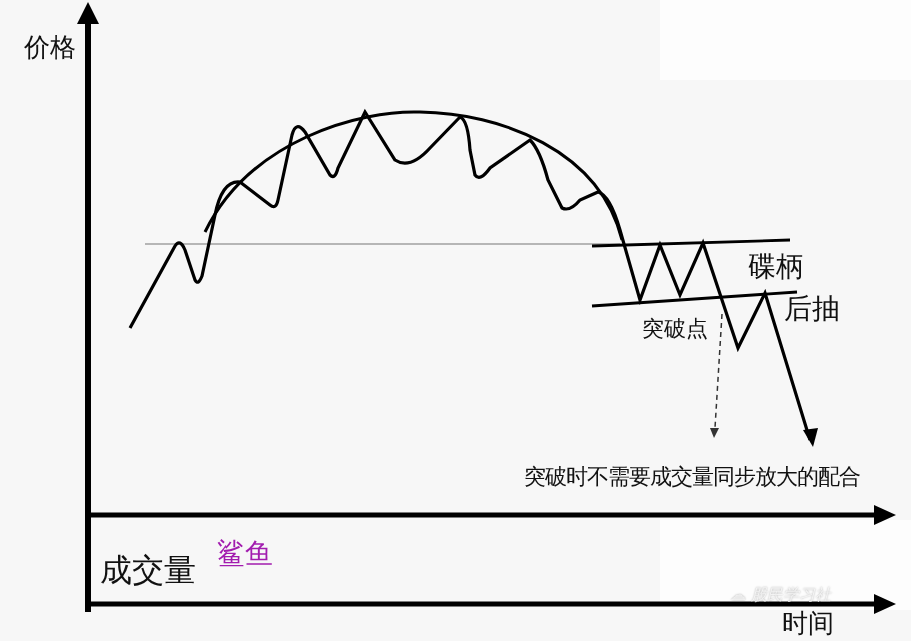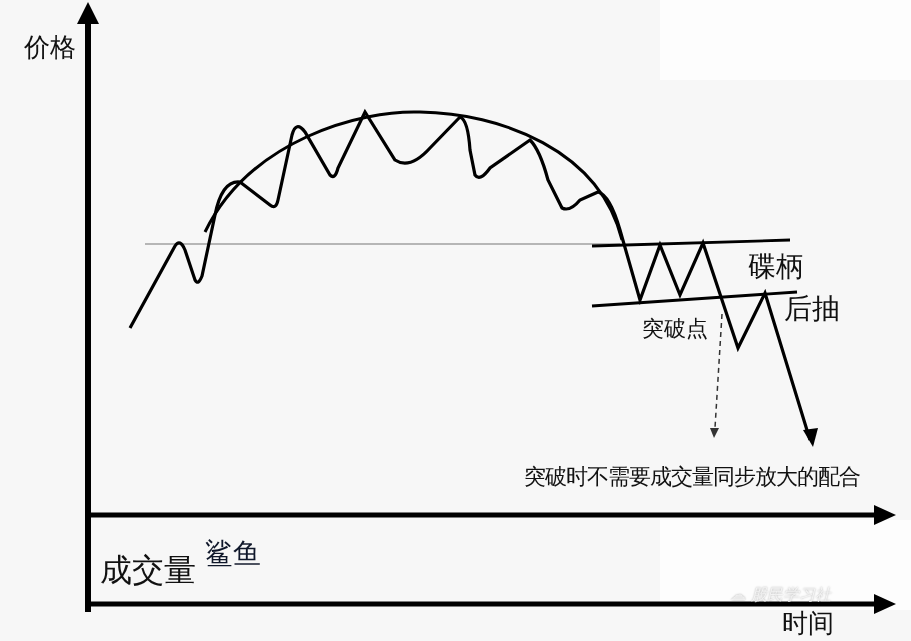--- a/index.html
+++ b/index.html
@@ -8,21 +8,21 @@
   .bgpatch { position:absolute; background:#fdfdfd; }
   svg.diagram { position:absolute; left:0; top:0; }
   .lbl { position:absolute; color:#111; white-space:nowrap; font-weight:normal; }
   .y-label { left:24px; top:30px; font-size:26px; font-weight:normal;text-align:right; }
   .x-label { left:782px; top:606px; font-size:26px; font-weight:normal;text-align:right; }
   .handle { left:748px; top:248px; font-size:28px; }
   .pullback { left:784px; top:290px; font-size:28px; }
   .breakout { left:642px; top:314px; font-size:22px; }
   .note { left:524px; top:462px; font-size:22px; letter-spacing:-1px; }
   .volume { left:100px; top:530px; font-size:32px;margin-top:19px; }
-  .shark { left:205px; top:535px; font-size:28px; color:#0f172a; }
+  .shark { left:217px; top:535px; font-size:28px; color:#a21caf; }
   .watermark { position:absolute; left:730px; top:585px; font-size:16px; color:rgba(255,255,255,0.75);
                text-shadow:0 0 2px rgba(0,0,0,0.35); white-space:nowrap;font-style:italic; }
 </style>
 </head>
 <body>
 
 <div class="bgpatch" style="left:660px;top:0;width:251px;height:80px;"></div>
 <div class="bgpatch" style="left:660px;top:520px;width:251px;height:90px;"></div>
 
 <svg class="diagram" width="911" height="641" viewBox="0 0 911 641">

